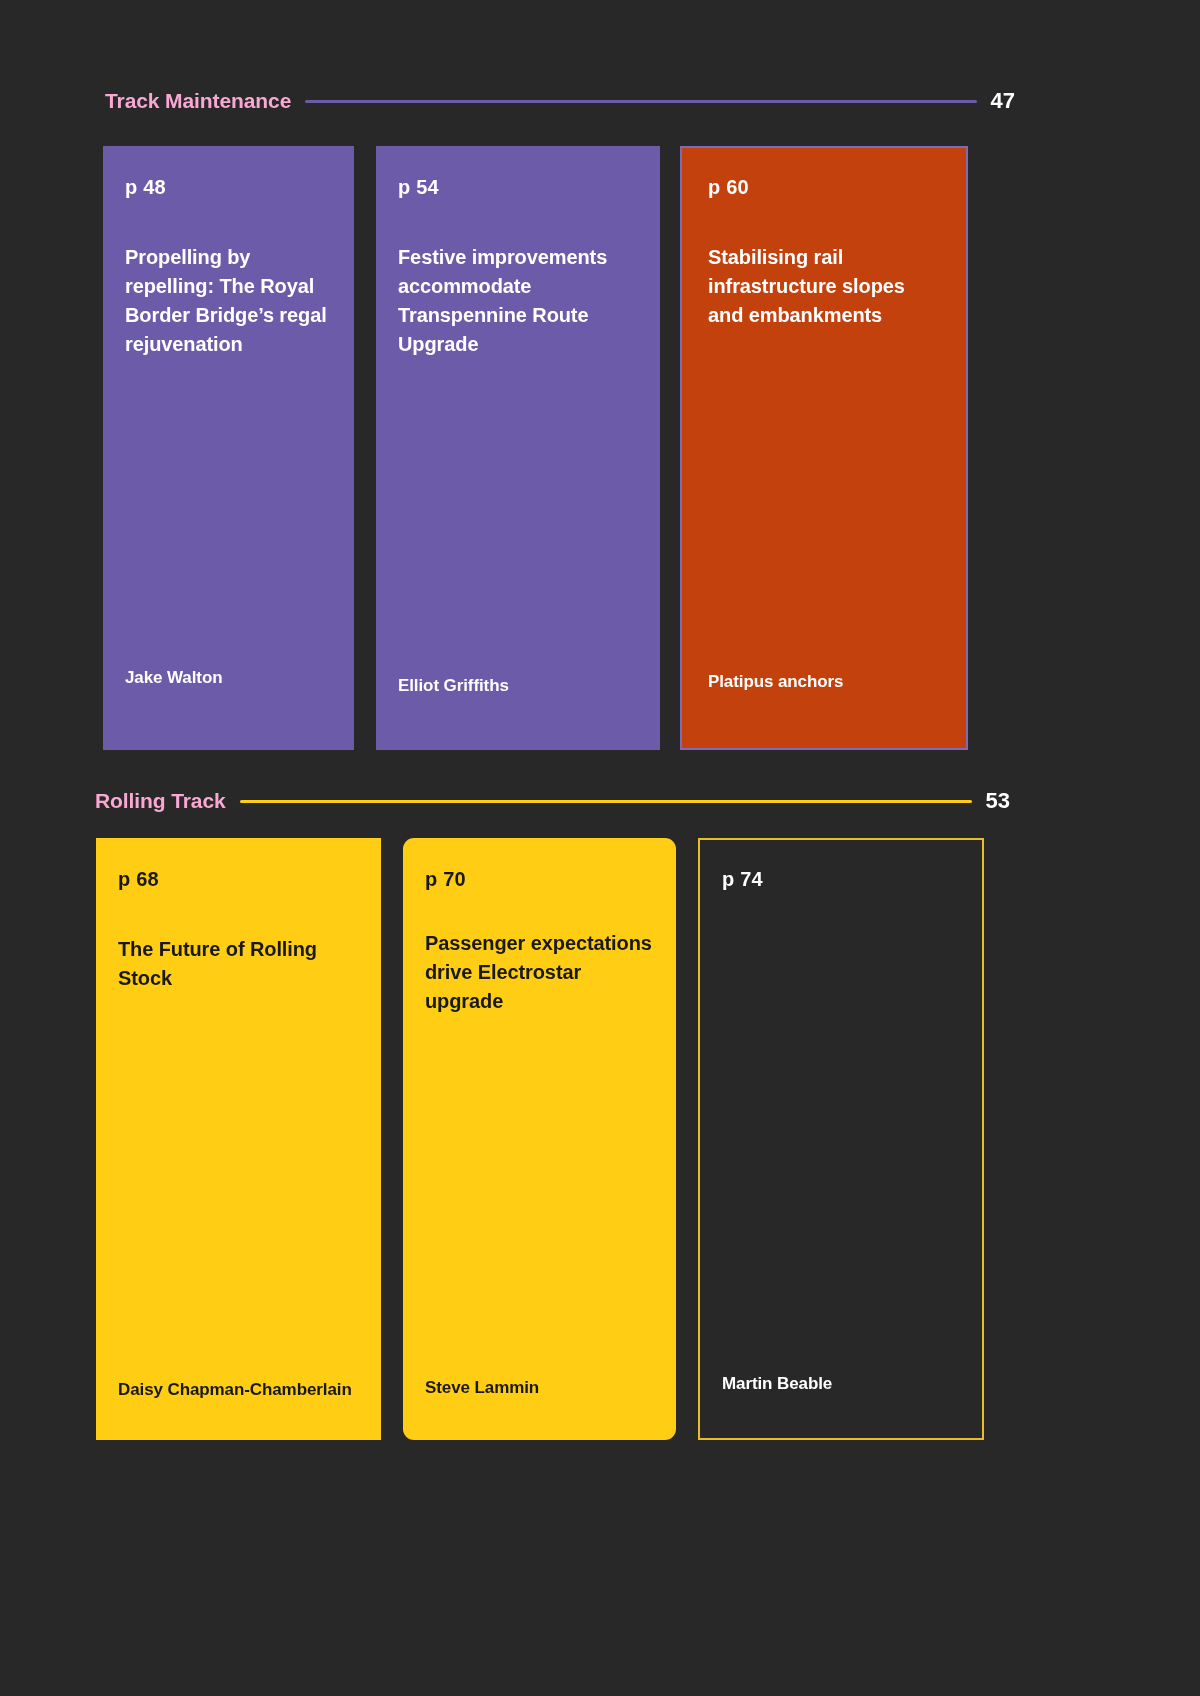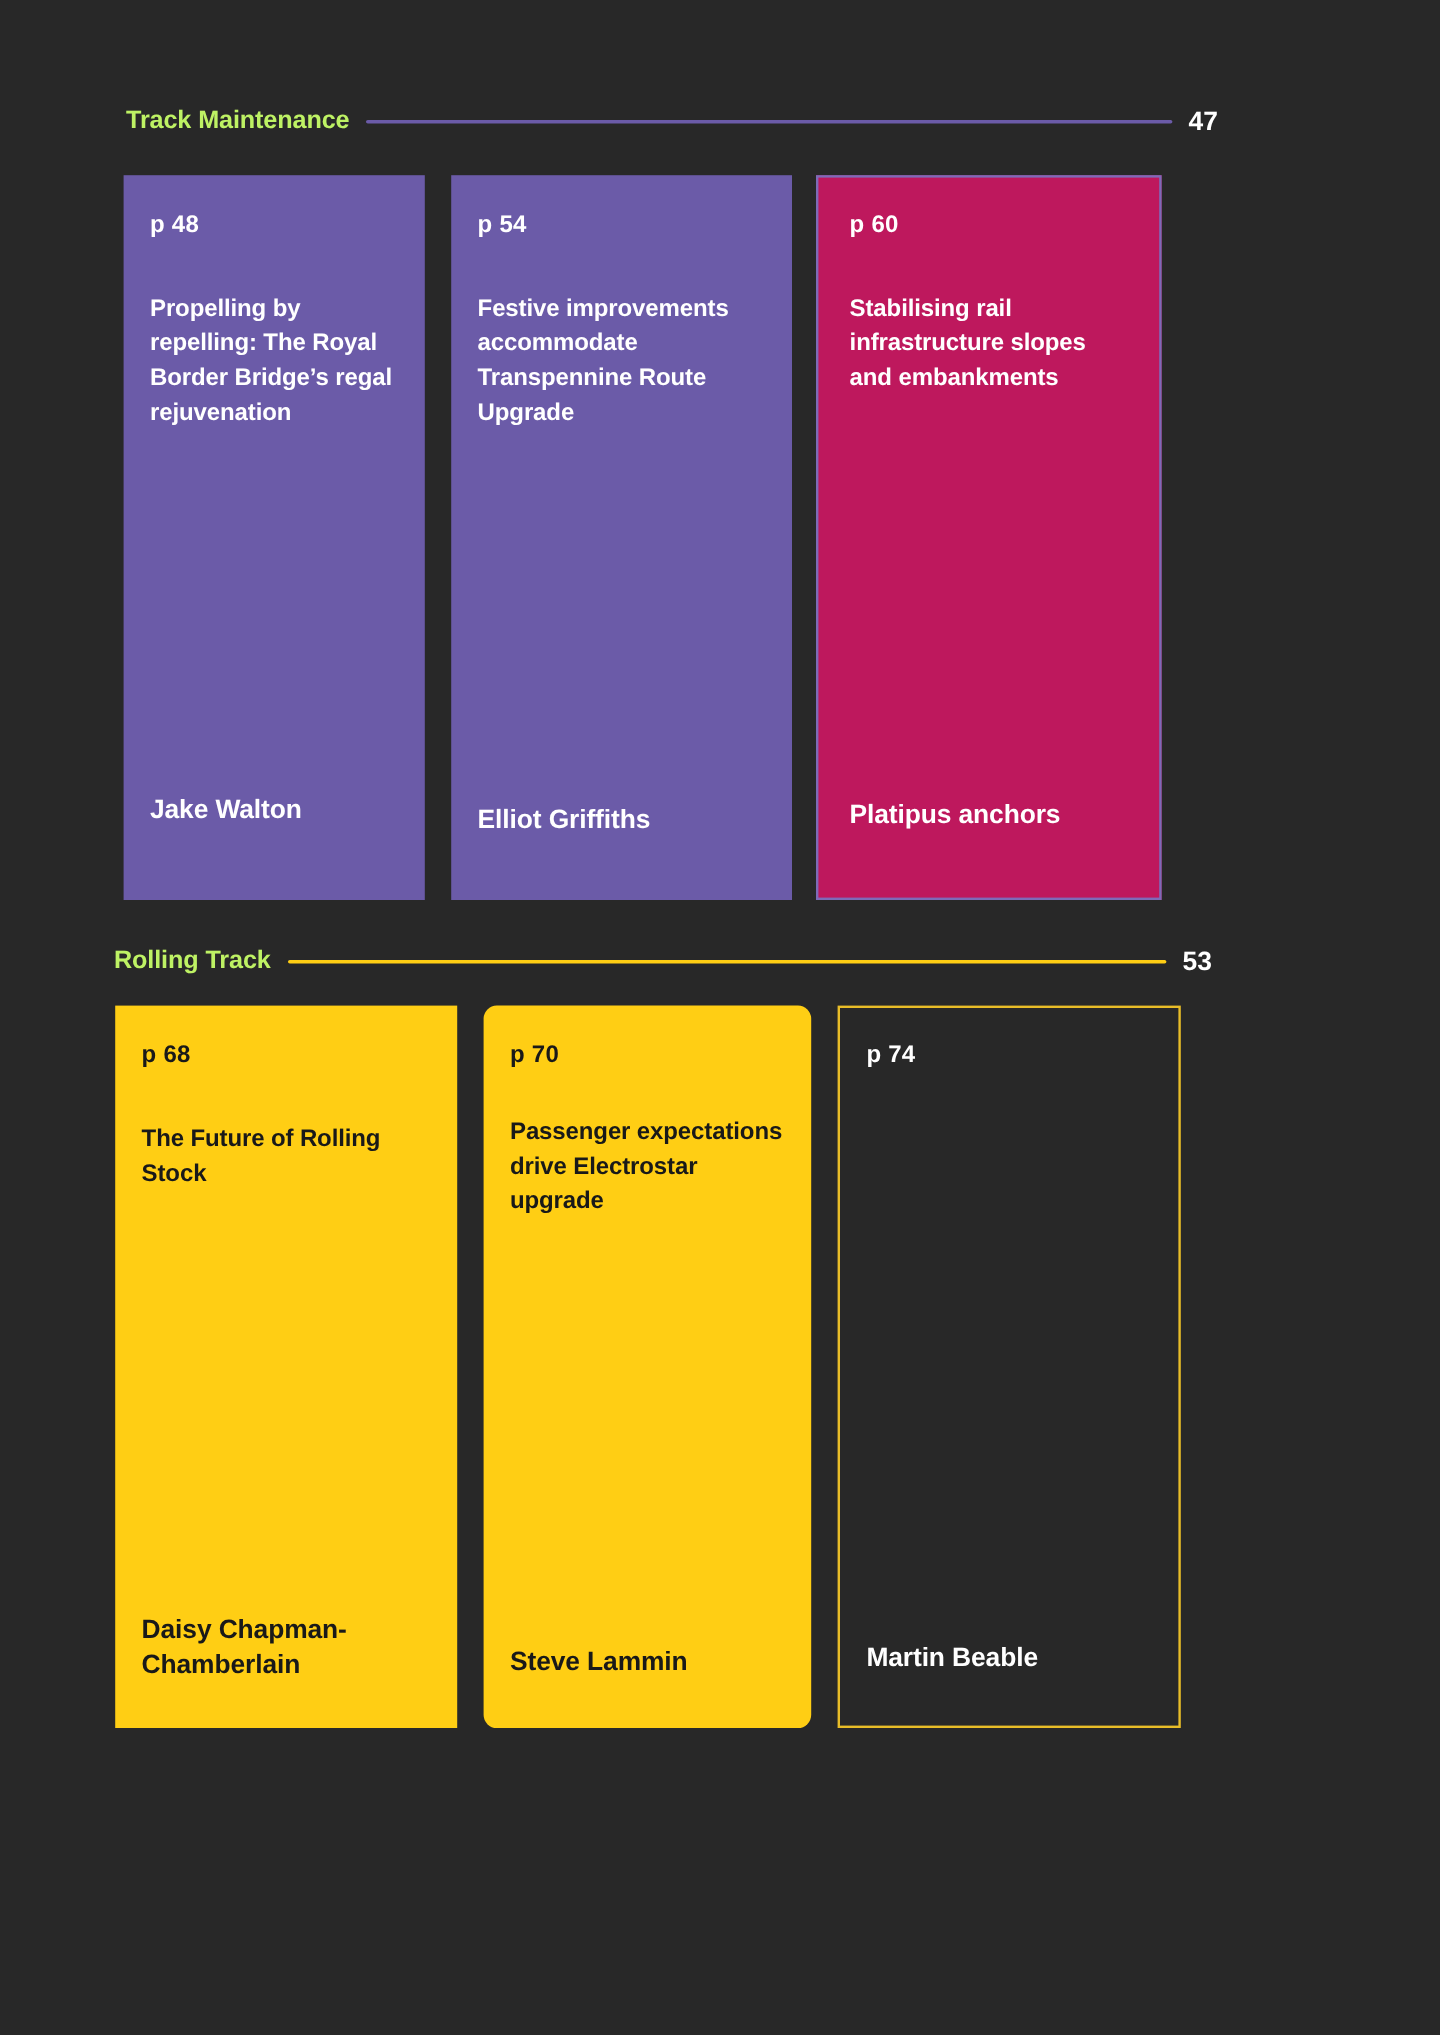--- a/index.html
+++ b/index.html
@@ -22,21 +22,21 @@
   
   .section {
     position: absolute;
   }
   .section-header {
     display: flex;
     align-items: center;
     width: 100%;
   }
   .section-title {
-    color: #bef264;
+    color: #f9a8d4;
     font-size: 21px;
     font-weight: bold;
     letter-spacing: -0.1px;
     white-space: nowrap;
     flex: 0 0 auto;
   }
   .section-rule {
     flex: 1 1 auto;
     height: 3px;
     margin: 0 14px;
@@ -73,37 +73,37 @@
     font-weight: bold;
     letter-spacing: 0.2px;
   }
   .card-title {
     font-size: 20px;
     font-weight: bold;
     line-height: 1.45;
     letter-spacing: -0.1px;
   }
   .card-author {
-    font-size: 22px;
+    font-size: 17px;
     font-weight: bold;
     line-height: 1.35;
     letter-spacing: -0.1px;
   }
 
   
   #section-track { left: 105px; top: 88px; width: 910px; }
   #track-cards   { position:absolute; left: 103px; top: 146px; }
 
   .t-card { height: 604px; }
   .t-card.solid {
     background: var(--purple);
     padding: 30px 24px 0 22px;
   }
   .t-card.outline {
-    background: #be185d;
+    background: #c2410c;
     border: 2px solid var(--purple-border);
     padding: 28px 36px 0 26px;
   }
   .t-card.solid .card-page,
   .t-card.solid .card-title,
   .t-card.solid .card-author { color: #ffffff; }
   .t-card.outline .card-page,
   .t-card.outline .card-title,
   .t-card.outline .card-author { color: #ffffff; }
 

